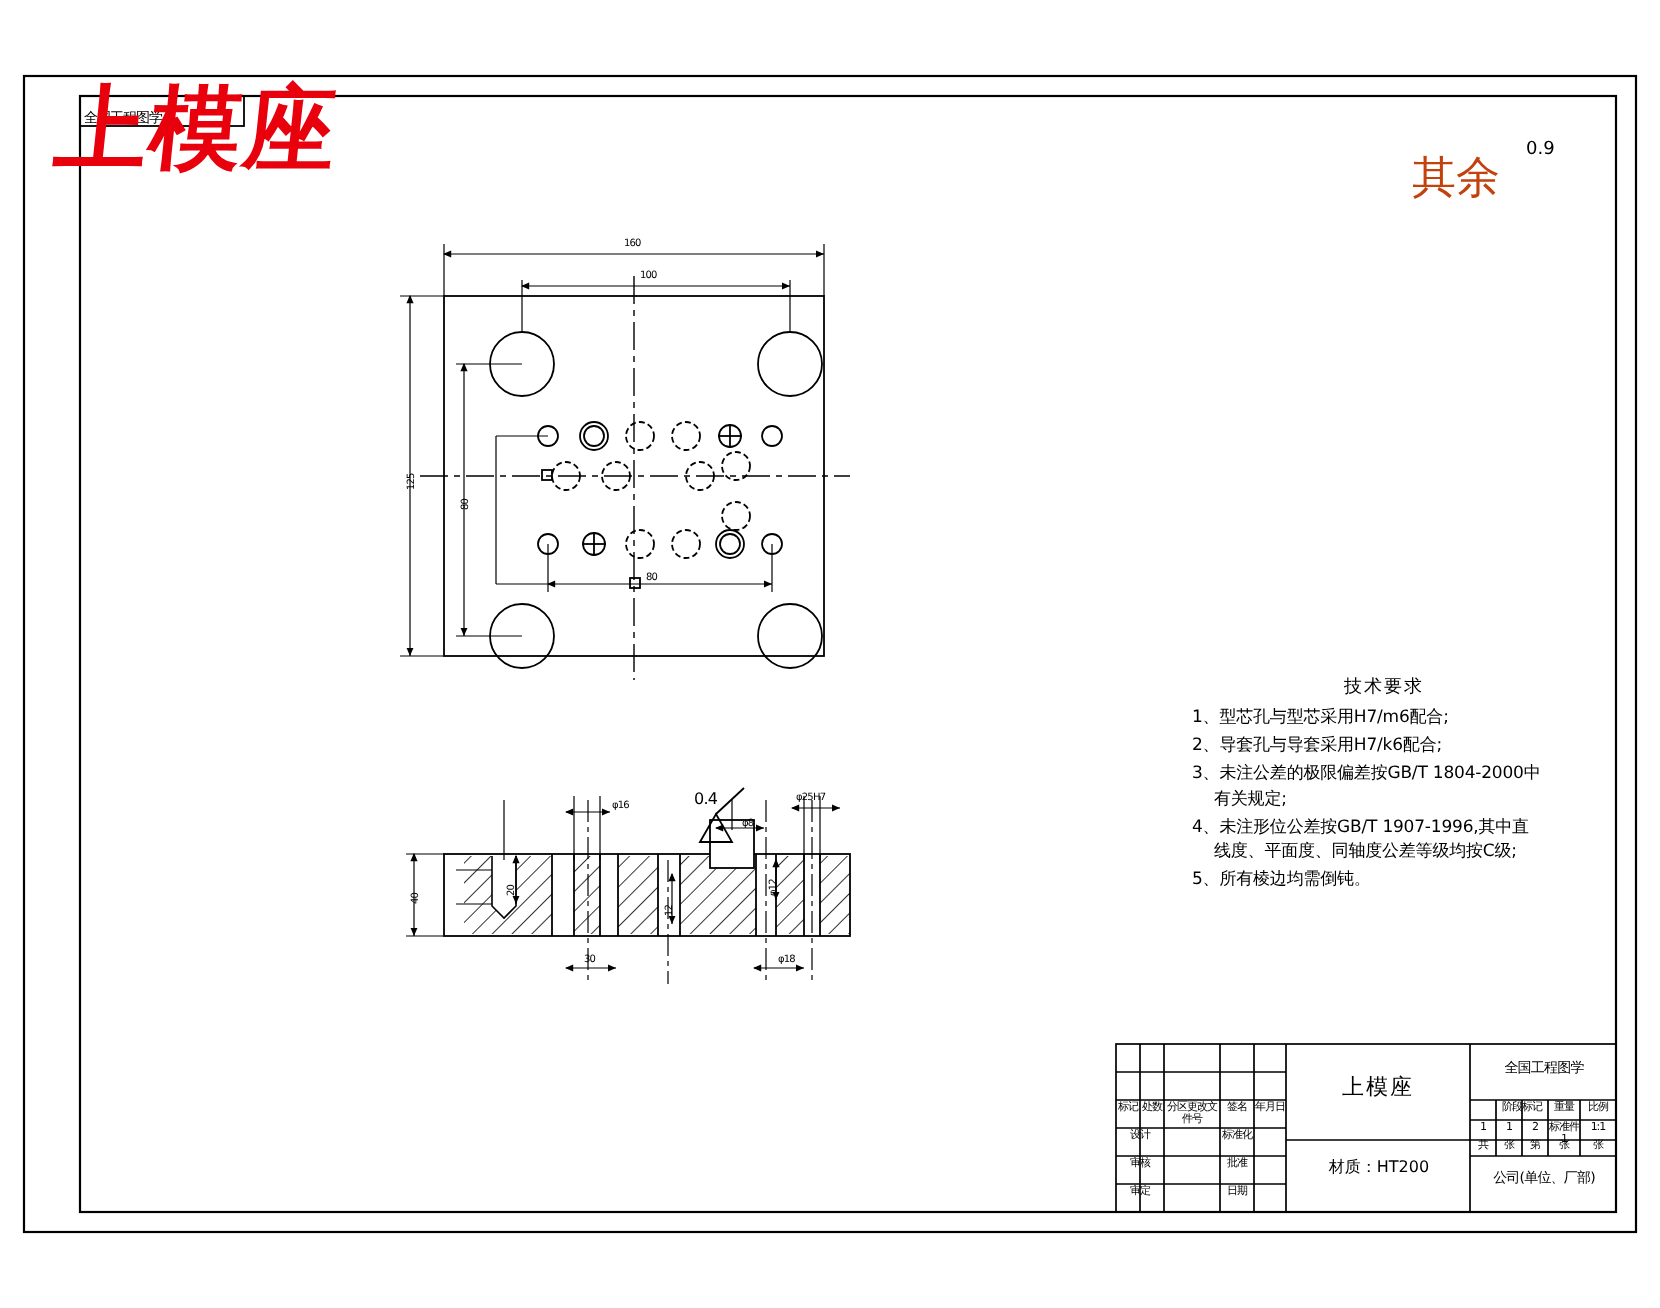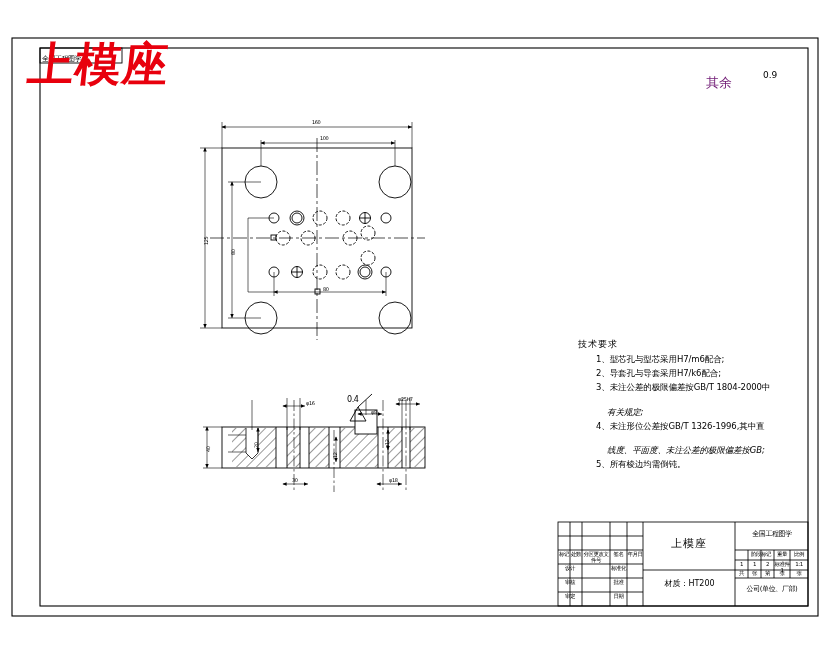--- a/index.html
+++ b/index.html
@@ -42,52 +42,52 @@
     font-size: 7px;
     color: #000;
     z-index: 5;
     letter-spacing: -0.5px;
     text-align: right;
   }
   .qiyu {
     position: absolute;
     left: 706px;
     top: 74px;
-    font-size: 13px;
-    color:#701a75;
+    font-size: 22px;
+    color:#c2410c;
     font-family: "DejaVu Serif","Liberation Serif", serif;
   }
   .qiyu-val {
     position:absolute;
     left: 763px;
     top: 70px;
     font-size: 9px;
   }
   
   #tech {
     position: absolute;
     left: 596px;
     top: 340px;
     width: 210px;
     font-size: 8.5px;
     color: #000;
     line-height: 1.0;
   }
   #tech .th {
-    text-align: left;
+    text-align: center;
     font-size: 9px;
     margin-left: -18px;
     margin-bottom: 6px;
     letter-spacing: 1px;
   }
   #tech .li {
     margin-bottom: 5.5px;
     letter-spacing: -0.1px;
   }
-  #tech .li .cont { display:block; padding-left: 11px; margin-top:16px;font-style:italic;}
+  #tech .li .cont { display:block; padding-left: 11px; margin-top:4px;}
 
   
   .tb {
     position: absolute;
     font-size: 6px;
     color: #000;
     text-align: center;
     line-height: 1;
     letter-spacing: -0.4px;
   }
@@ -305,22 +305,22 @@
       <span>1、</span><span>型芯孔与型芯采用H7/m6配合;</span>
     </div>
     <div class="li">
       <span>2、</span><span>导套孔与导套采用H7/k6配合;</span>
     </div>
     <div class="li">
       <span>3、</span><span>未注公差的极限偏差按GB/T 1804-2000中</span>
       <span class="cont">有关规定;</span>
     </div>
     <div class="li">
-      <span>4、</span><span>未注形位公差按GB/T 1326-1996,其中直</span>
-      <span class="cont">线度、平面度、未注公差的极限偏差按GB;</span>
+      <span>4、</span><span>未注形位公差按GB/T 1907-1996,其中直</span>
+      <span class="cont">线度、平面度、同轴度公差等级均按C级;</span>
     </div>
     <div class="li">
       <span>5、</span><span>所有棱边均需倒钝。</span>
     </div>
   </div>
 
   <div class="dimtxt" style="left:312px; top:119px;">160</div>
   <div class="dimtxt" style="left:320px; top:135px;">100</div>
   <div class="dimtxt v" style="left:203px; top:245px;">125</div>
   <div class="dimtxt v" style="left:230px; top:255px;">80</div>

